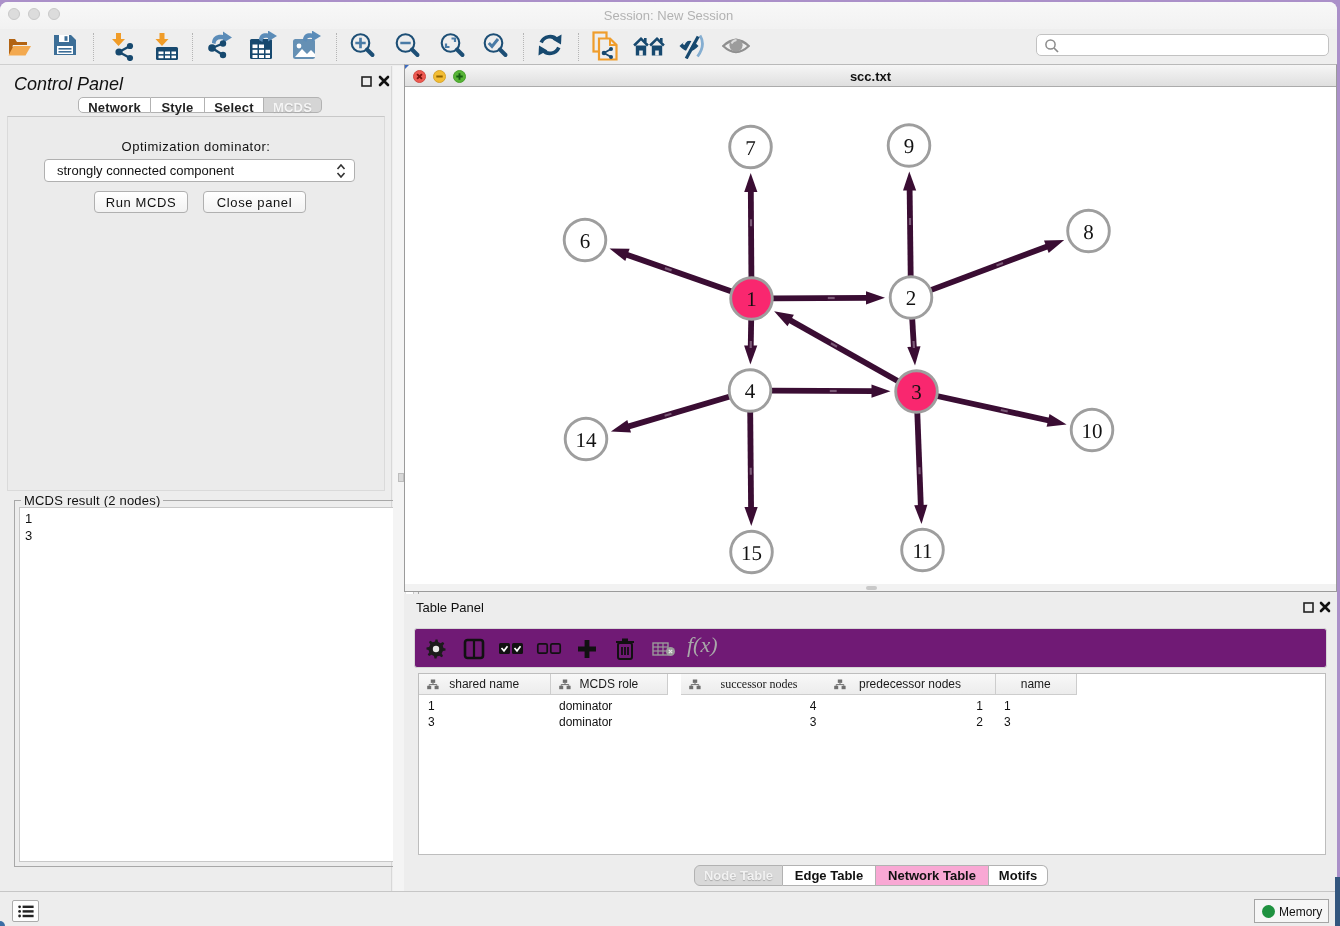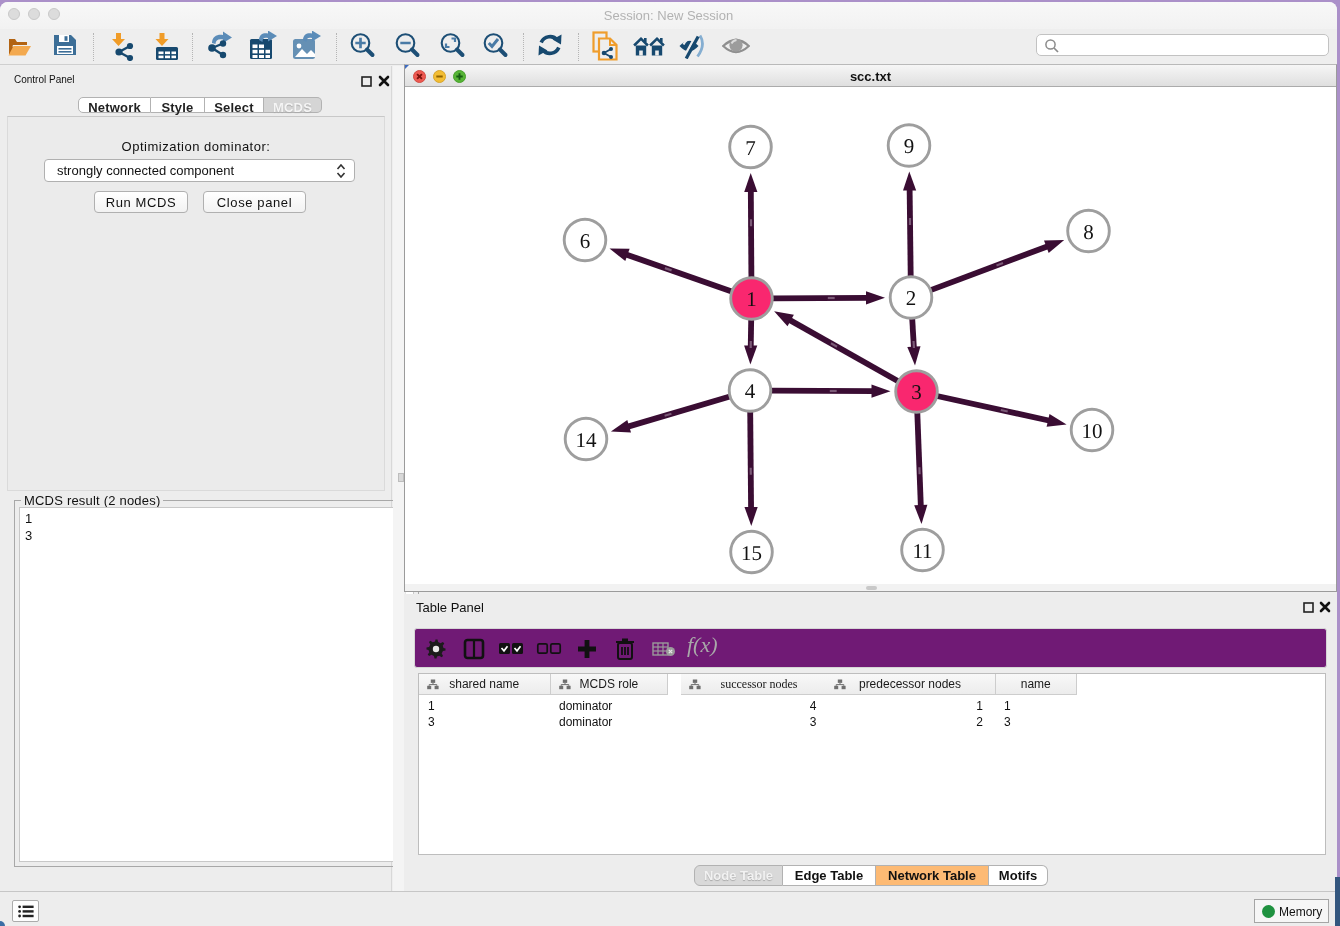--- a/index.html
+++ b/index.html
@@ -11,21 +11,21 @@
 .tl { position:absolute; top:5.5px; width:12px; height:12px; border-radius:50%; background:#dcdcdc; border:1px solid #c8c8c8; }
 #ttext { position:absolute; top:6px; width:100%; text-align:center; color:#b2b2b2; font-size:13px; }
 
 #toolbar { position:absolute; left:0; top:27px; width:100%; height:36px; background:#eeeeee; border-bottom:1px solid #cfcfcf; }
 .sep { position:absolute; top:4px; height:28px; width:0; border-left:1px dotted #b5b5b5; }
 .tbi { position:absolute; top:3px; }
 
 #search { position:absolute; left:1036px; top:5px; width:293px; height:22px; background:#fff; border:1px solid #c2c2c2; border-radius:5px; }
 
 #cpanel { position:absolute; left:0; top:64px; width:392px; height:825px; background:#ededed; border-right:1px solid #d8d8d8; }
-#cphead { position:absolute; left:14px; top:8px; font-size:10px; color:#111; }
+#cphead { position:absolute; left:14px; top:8px; font-size:18px; color:#111;font-style:italic; }
 .tab { position:absolute; top:31px; height:16px; background:#fff; border:1px solid #b2b2b2; font-size:13px; font-weight:bold; letter-spacing:0.2px; color:#222; text-align:center; line-height:19px; }
 #tabc { position:absolute; left:7px; top:50px; width:378px; height:375px; background:#ebebeb; border:1px solid #dadada; border-top:1px solid #c8c8c8; }
 .btn { position:absolute; background:linear-gradient(#ffffff,#f2f2f2); border:1px solid #b0b0b0; border-radius:4px; font-size:13px; letter-spacing:0.6px; color:#111; text-align:center; }
 #mcdsbox { position:absolute; left:14px; top:434px; width:405px; height:367px; border:1px solid #a8a8a8; }
 #mcdslegend { position:absolute; left:6px; top:-8px; background:#ededed; padding:0 3px; font-size:13px; letter-spacing:0.2px; color:#111; }
 #mcdstext { position:absolute; left:4px; top:6px; right:4px; bottom:4px; background:#ffffff; border:1px solid #c8c8c8; font-size:13px; color:#111; line-height:16.5px; padding:3px 0 0 5px; }
 
 #netwin { position:absolute; left:404px; top:62px; width:933px; height:528px; border:1px solid #9b9b9b; border-top:1px solid #b9b9b9; background:#fff; }
 #nettitle { position:absolute; left:0; top:0; width:100%; height:22px; background:linear-gradient(#f6f6f6,#dfdfdf); border-bottom:1px solid #ababab; }
 .tl2 { position:absolute; top:5px; width:13px; height:13px; border-radius:50%; }
@@ -388,21 +388,21 @@
       <div class="cell" style="left:406.5px;top:25px;width:157.5px;text-align:right;">1</div>
       <div class="cell" style="left:585px;top:25px;">1</div>
       <div class="cell" style="left:9px;top:41px;">3</div>
       <div class="cell" style="left:140px;top:41px;">dominator</div>
       <div class="cell" style="left:249px;top:41px;width:148.5px;text-align:right;">3</div>
       <div class="cell" style="left:406.5px;top:41px;width:157.5px;text-align:right;">2</div>
       <div class="cell" style="left:585px;top:41px;">3</div>
     </div>
     <div class="btab" style="left:290px;width:89px;border-radius:6px 0 0 6px;background:#d9d9d9;color:#f2f2f2;text-shadow:0 1px 1px #a8a8a8;">Node Table</div>
     <div class="btab" style="left:379px;width:93px;border-left:none;background:#fff;color:#111;">Edge Table</div>
-    <div class="btab" style="left:472px;width:113px;border-left:none;background:#fdba74;color:#111;">Network Table</div>
+    <div class="btab" style="left:472px;width:113px;border-left:none;background:#f9a8d4;color:#111;">Network Table</div>
     <div class="btab" style="left:585px;width:59px;border-left:none;border-radius:0 6px 6px 0;background:#fff;color:#111;">Motifs</div>
   </div>
   <div id="statusbar">
     <div style="position:absolute;left:12px;top:8px;width:27px;height:22px;background:#fdfdfd;border:1px solid #ababab;border-radius:2px;">
       <svg style="position:absolute;left:5px;top:4px" width="16" height="13" viewBox="0 0 16 13">
           <circle cx="1.6" cy="1.8" r="1.4" fill="#222"></circle>
           <circle cx="1.6" cy="6.4" r="1.4" fill="#222"></circle>
           <circle cx="1.6" cy="11" r="1.4" fill="#222"></circle>
           <rect x="4.6" y="0.6" width="11" height="2.4" fill="#222"></rect>
           <rect x="4.6" y="5.2" width="11" height="2.4" fill="#222"></rect>

